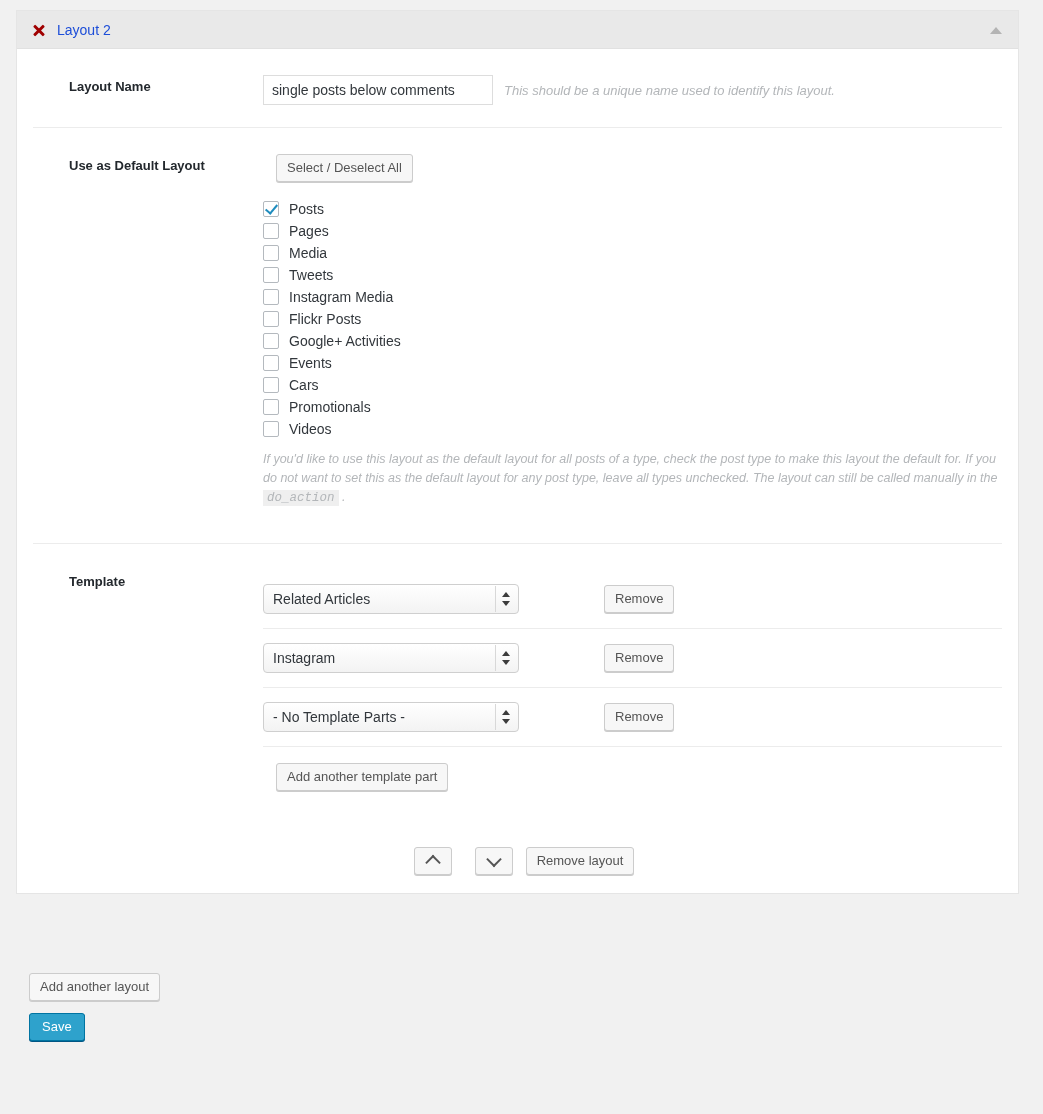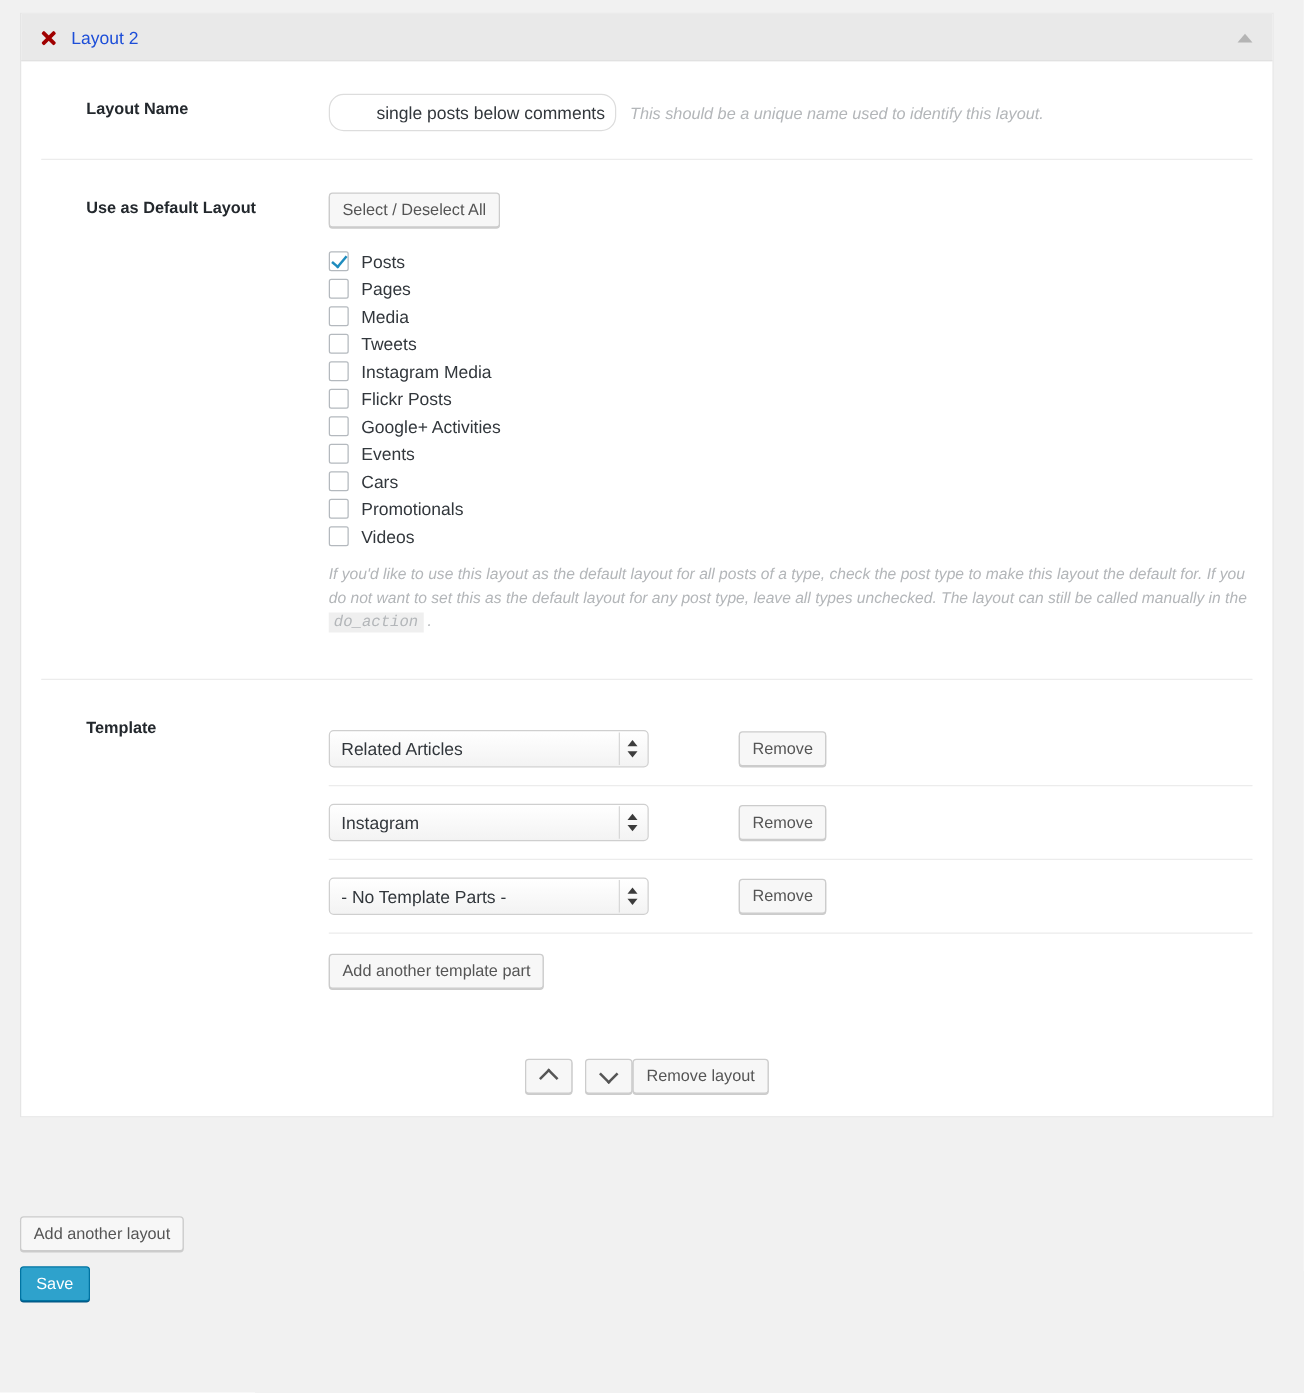--- a/index.html
+++ b/index.html
@@ -108,23 +108,22 @@
   .text-input {
     width: 230px;
     height: 30px;
     box-sizing: border-box;
     padding: 4px 8px;
     font-family: "Liberation Sans", sans-serif;
     font-size: 14px;
     color: #32373c;
     border: 1px solid #dddddd;
     background: #ffffff;
-    border-radius: 12px;
+    border-radius: 0;
     outline: none;
-    text-align: right;
   }
   .inline-help {
     display: inline-block;
     margin-left: 11px;
     font-style: italic;
     font-size: 13px;
     color: #b3b6b9;
     vertical-align: middle;
   }
   .field-line {
@@ -141,20 +140,21 @@
     height: 28px;
     padding: 0 10px;
     color: #555555;
     background: #f7f7f7;
     border: 1px solid #cccccc;
     border-radius: 3px;
     box-sizing: border-box;
     cursor: pointer;
     white-space: nowrap;
     box-shadow: 0 1px 0 #cccccc;
+    margin-left: 13px;
   }
   .btn-primary {
     color: #ffffff;
     background: #2ea2cc;
     border-color: #0074a2;
     box-shadow: 0 1px 0 #005684;
     height: 28px;
     line-height: 26px;
     padding: 0 12px;
   }

